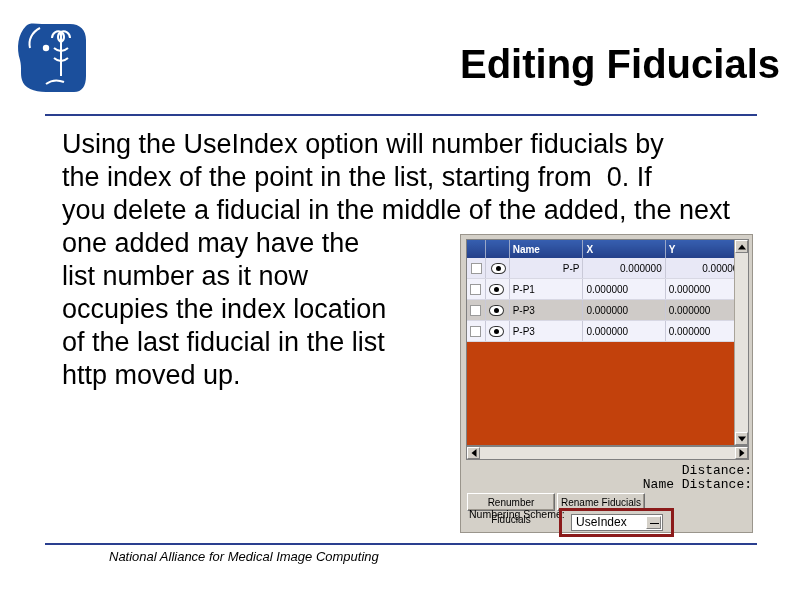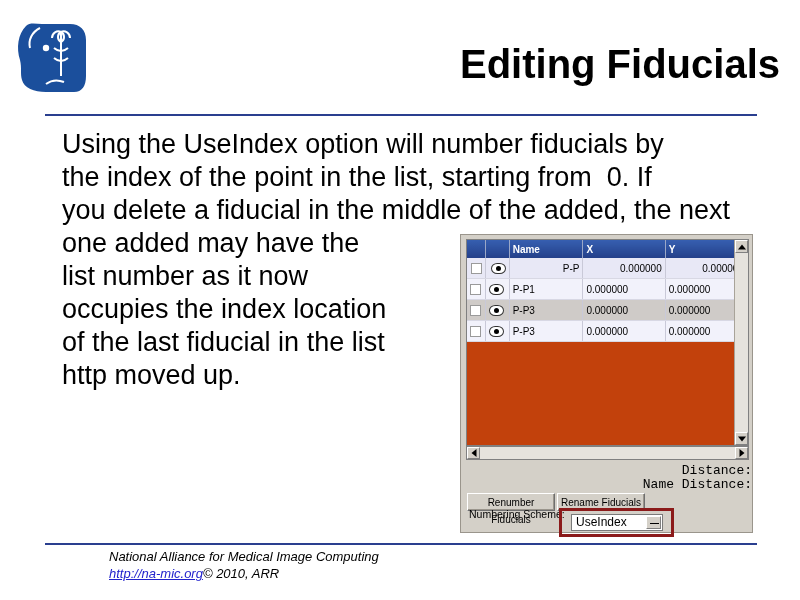--- a/index.html
+++ b/index.html
@@ -411,18 +411,15 @@
           <span class="bar"></span>
         </span>
     </div>
 
     <div class="highlight-box"></div>
   </div>
 
   <div class="rule-bottom"></div>
   <div class="footer">
     <div>National Alliance for Medical Image Computing</div>
-    <div>
-      <a href="#">http://na-mic.org</a><span>© 2010, ARR</span>
-    </div>
   </div>
 
 </div>
 
 </body></html>

